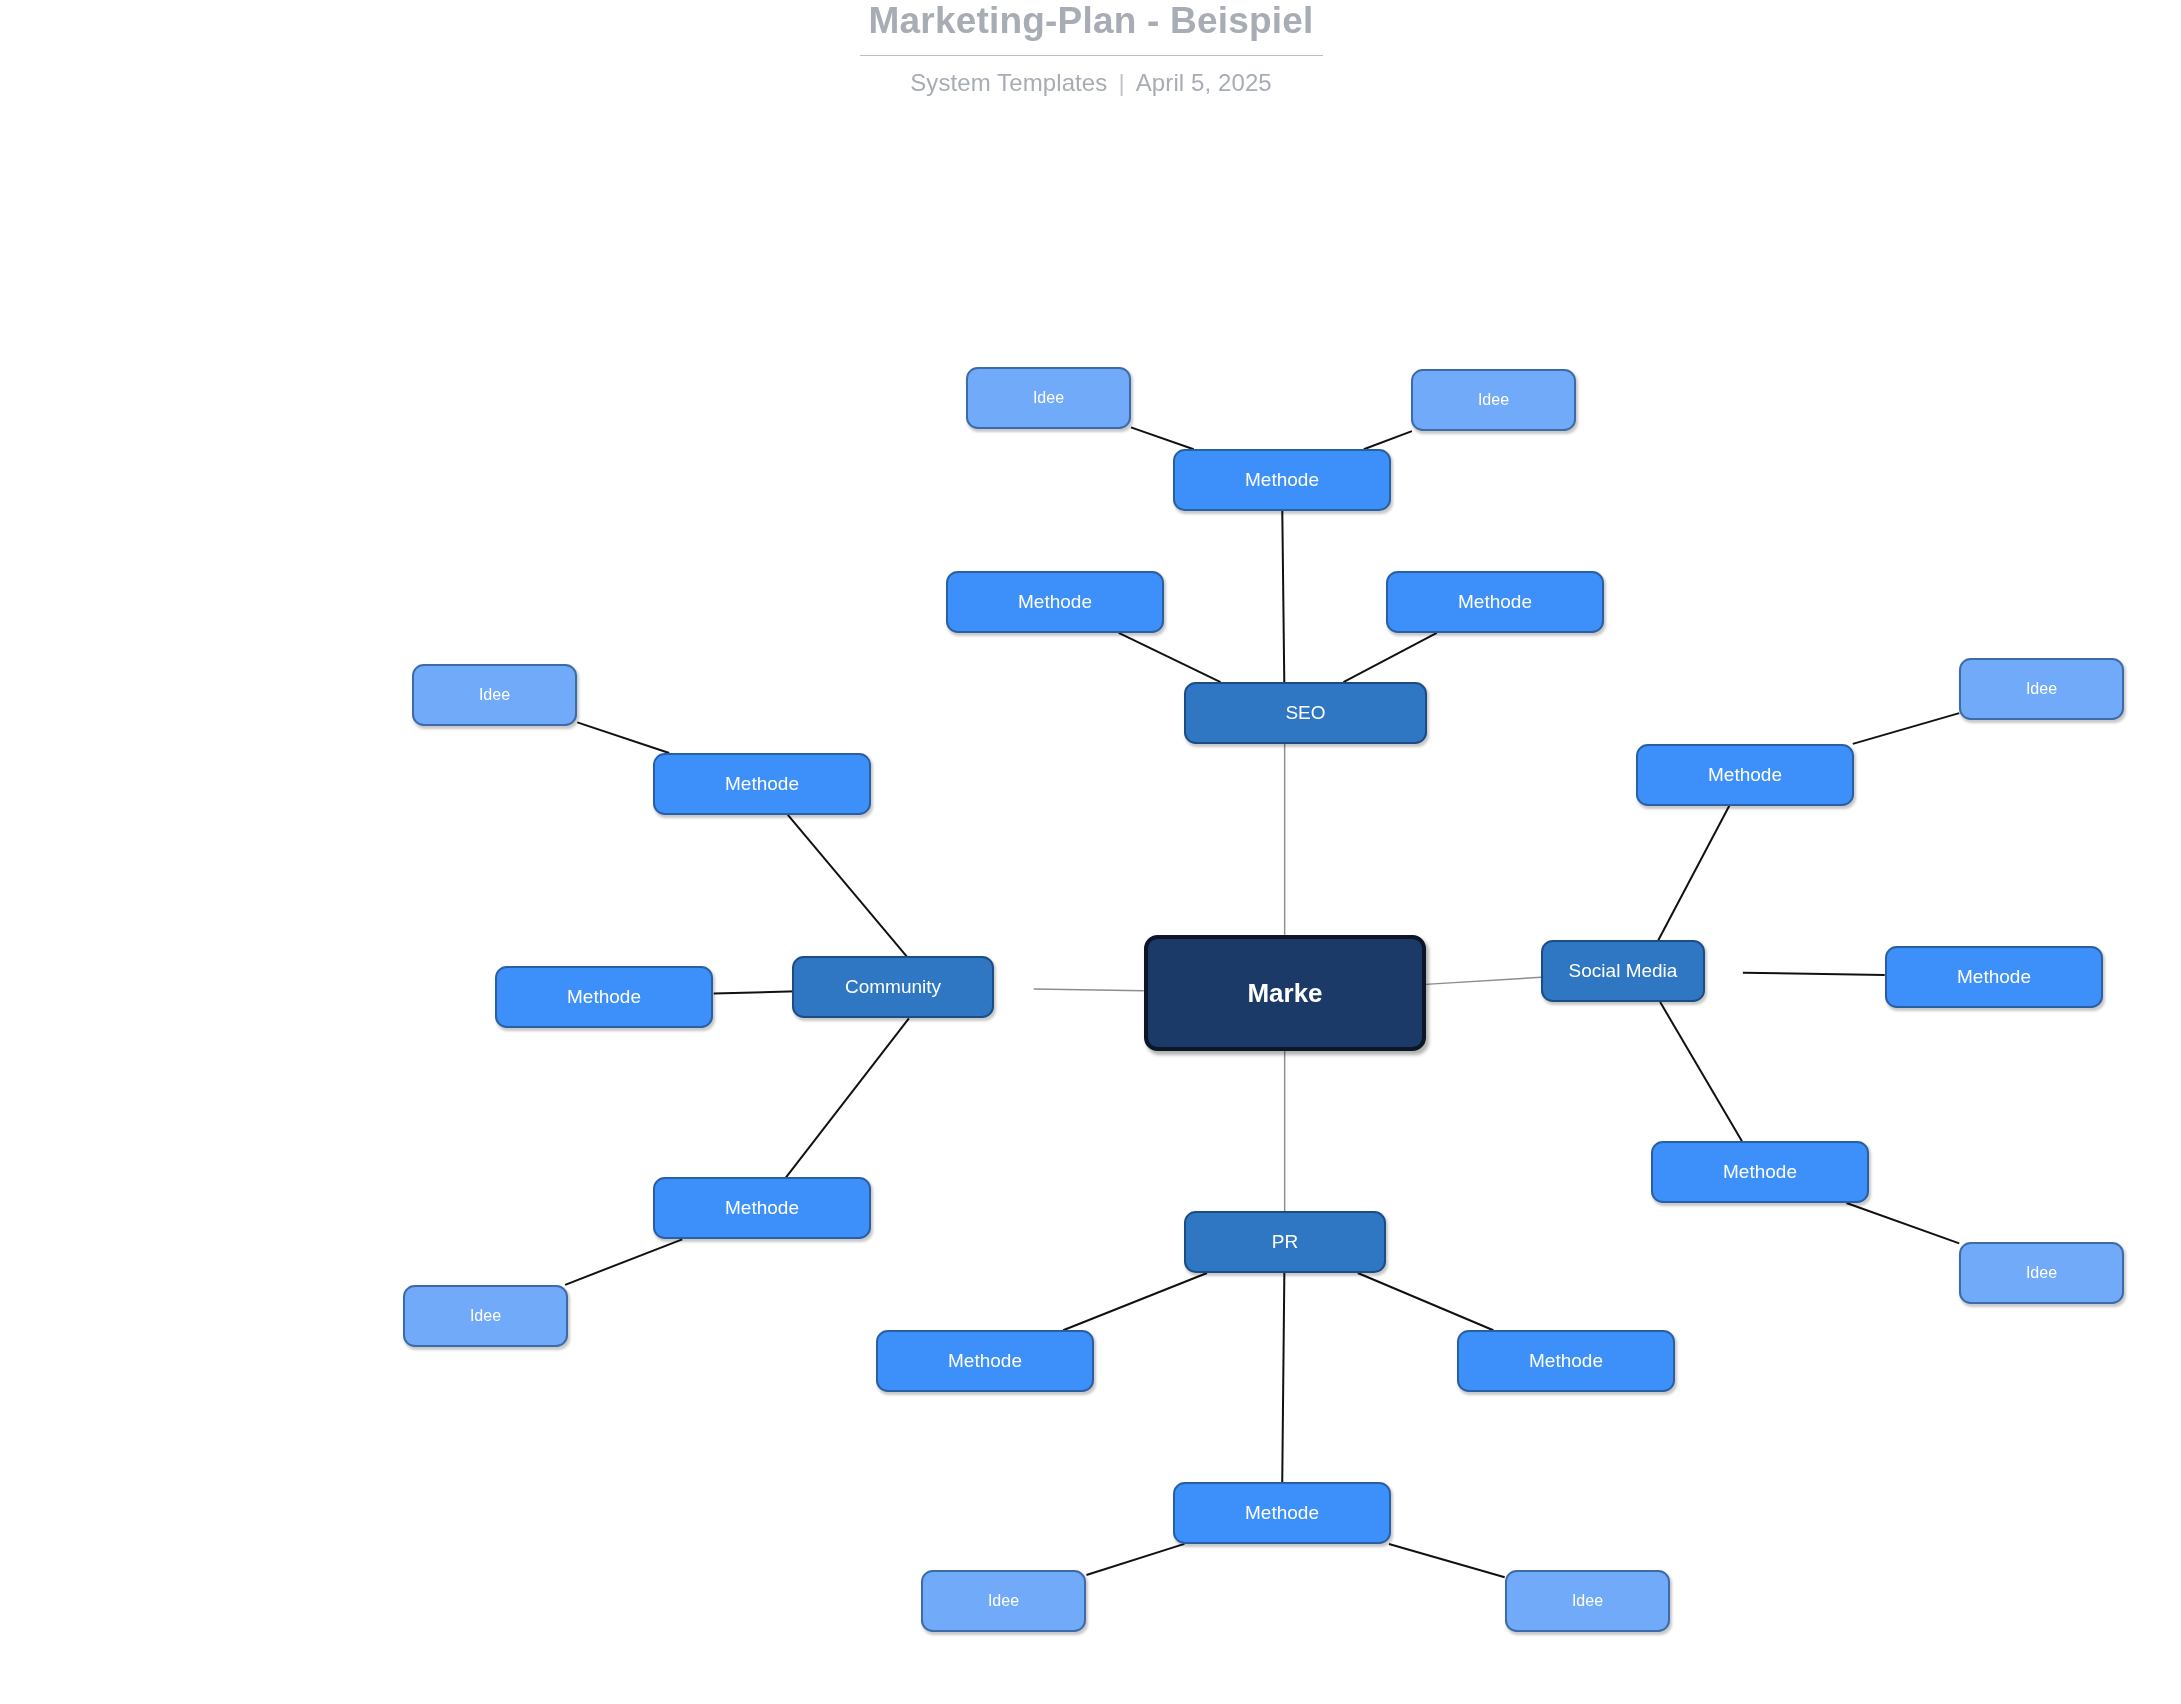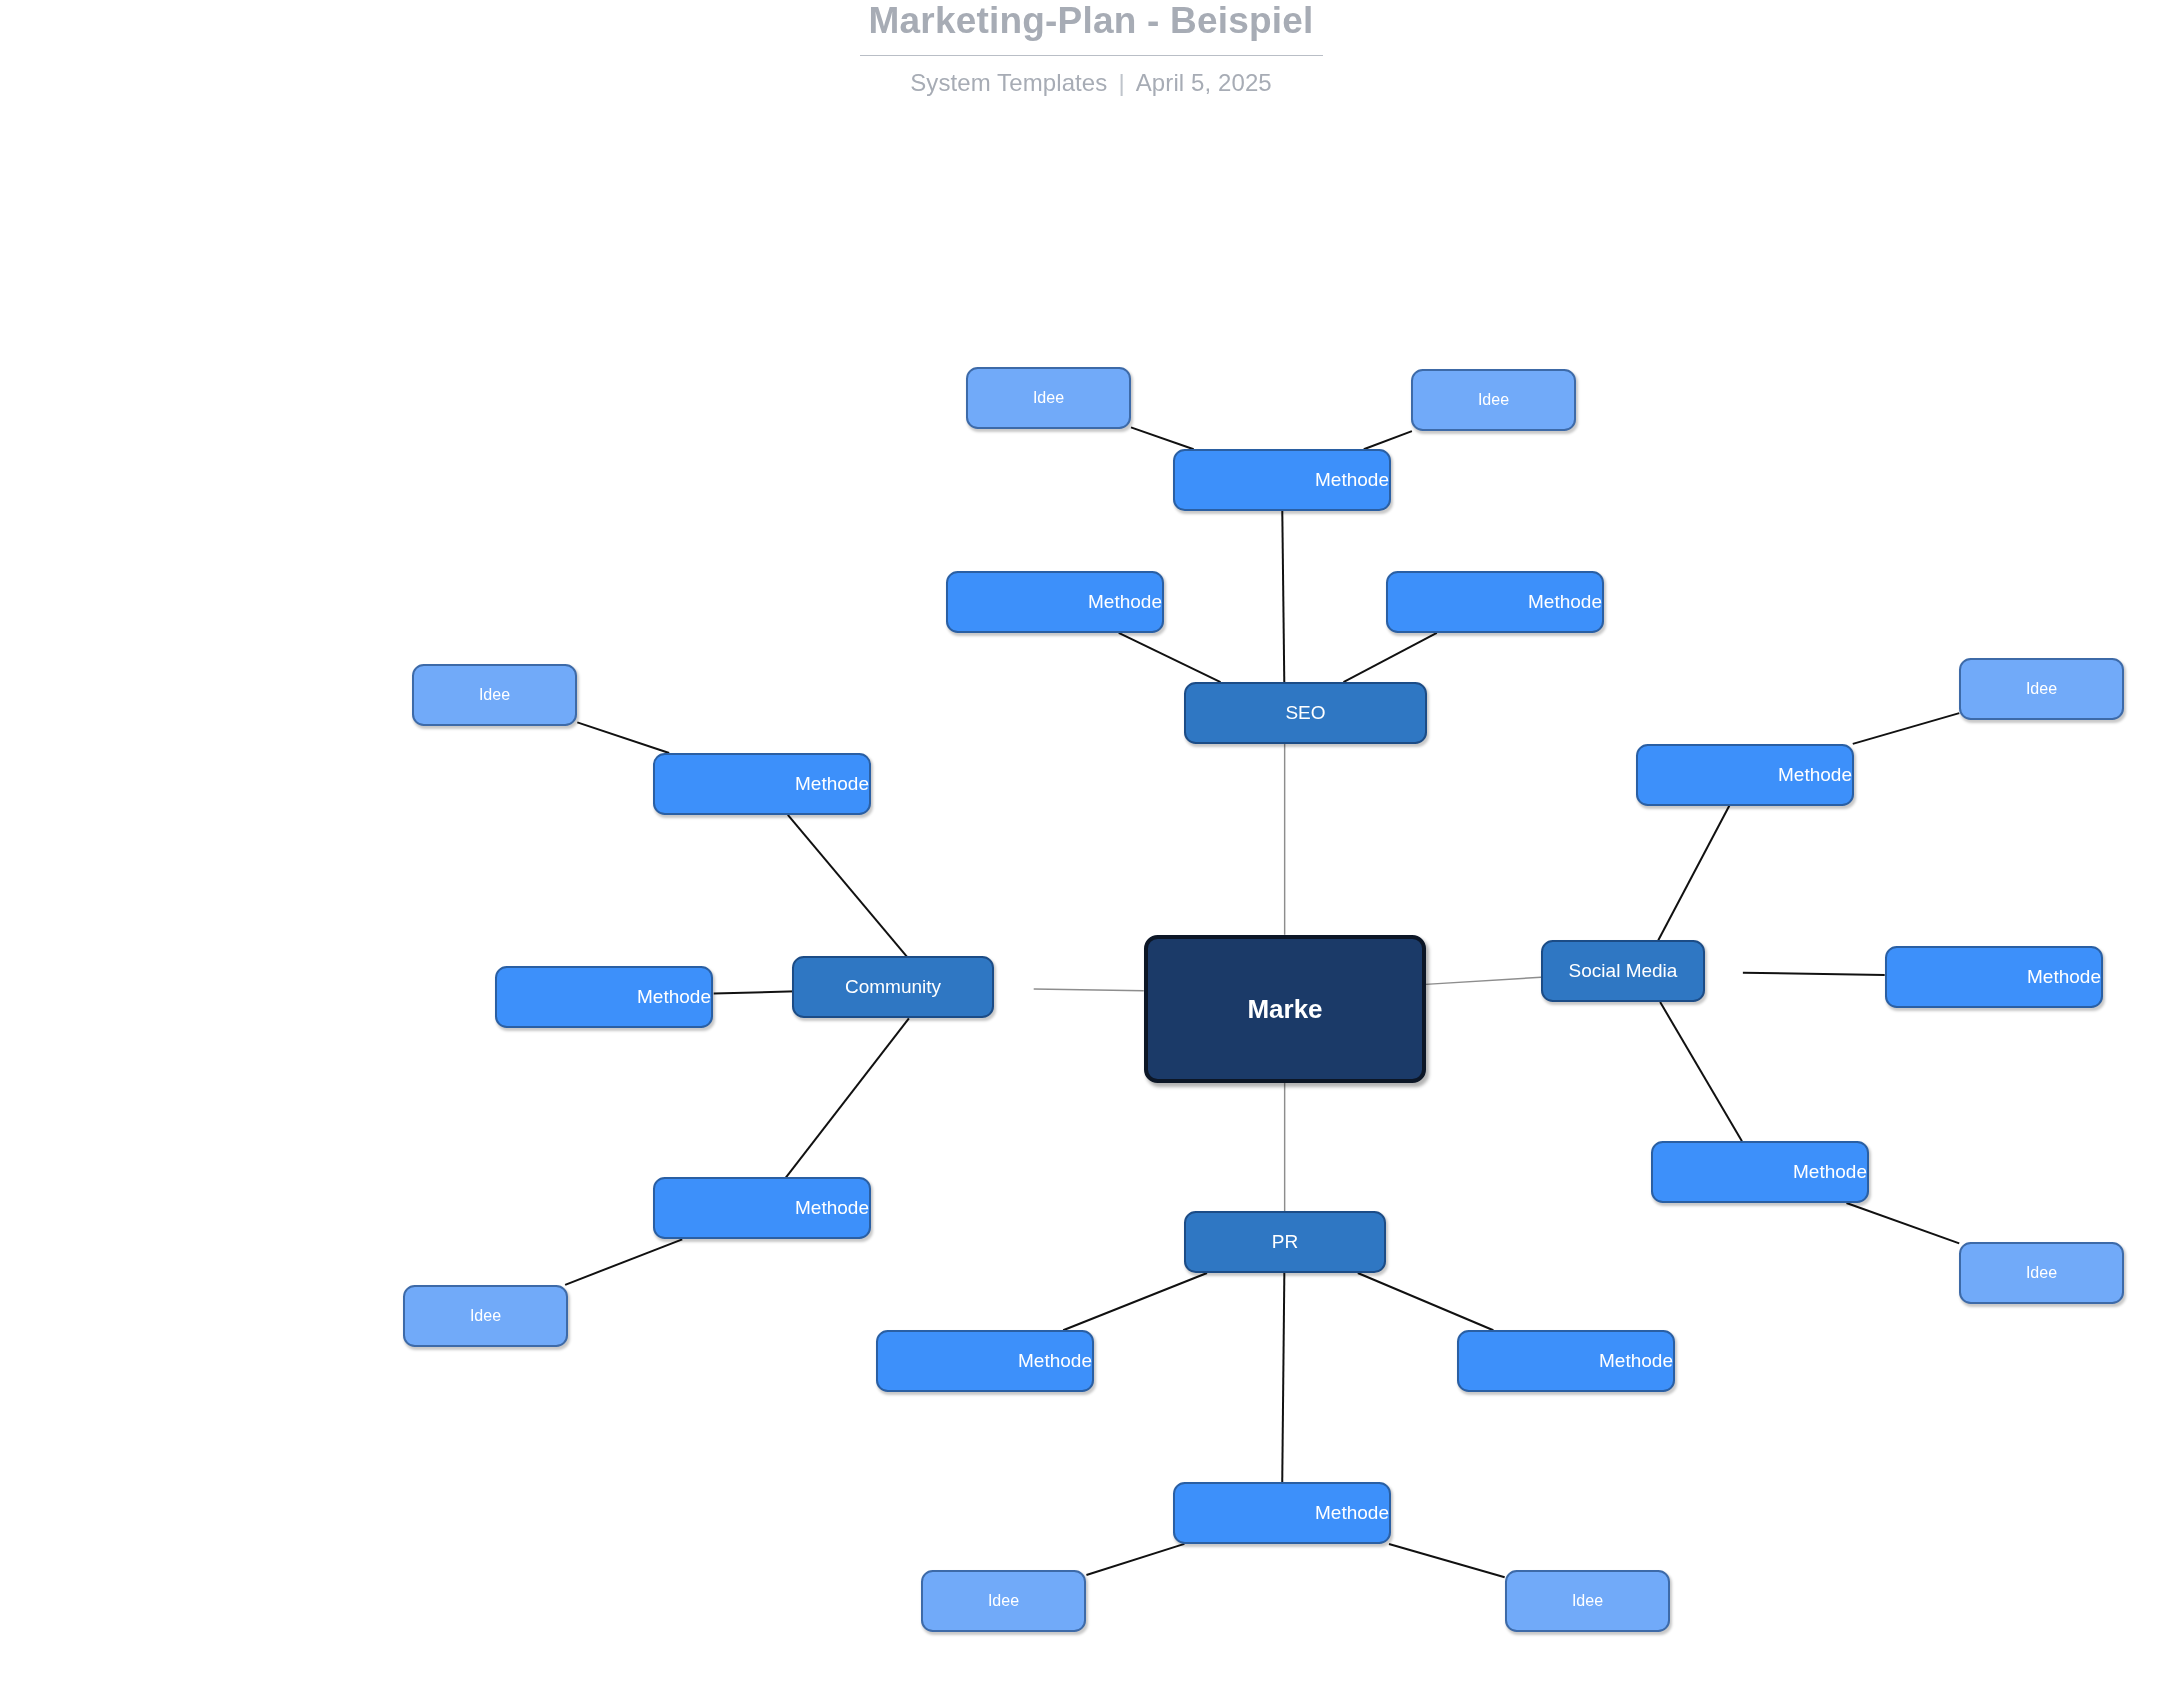--- a/index.html
+++ b/index.html
@@ -87,21 +87,20 @@
     background: #2f77c3;
     border: 2.7px solid #1c4c86;
     font-size: 19px;
     box-shadow: 1.8px 2.7px 2.7px rgba(0,0,0,0.22);
   }
   .node.method {
     background: #3d90fa;
     border: 2.7px solid #2a5fa3;
     font-size: 19px;
     box-shadow: 1.8px 2.7px 2.7px rgba(0,0,0,0.22);
-    justify-content: flex-end;
   }
   .node.idea {
     background: #71aaf9;
     border: 2.7px solid #3d6aa8;
     font-size: 16px;
     box-shadow: 1.8px 2.7px 2.7px rgba(0,0,0,0.22);
   }
 </style>
 </head>
 <body>
@@ -134,21 +133,21 @@
       <line x1="1826" y1="1102" x2="1916" y2="1255" stroke="#111111" stroke-width="2.2"></line>
       <line x1="2037.9148936170213" y1="818" x2="2155" y2="784.239263803681" stroke="#111111" stroke-width="2.2"></line>
       <line x1="2030.954954954955" y1="1323" x2="2155" y2="1367.4161290322581" stroke="#111111" stroke-width="2.2"></line>
       <line x1="1327.6106870229007" y1="1400" x2="1169.3893129770993" y2="1463" stroke="#111111" stroke-width="2.2"></line>
       <line x1="1493.4580152671756" y1="1400" x2="1642.5419847328244" y2="1463" stroke="#111111" stroke-width="2.2"></line>
       <line x1="1412.6577181208054" y1="1400" x2="1410.3422818791946" y2="1630" stroke="#111111" stroke-width="2.2"></line>
       <line x1="1302.7422680412371" y1="1698" x2="1195" y2="1732.1535947712418" stroke="#111111" stroke-width="2.2"></line>
       <line x1="1527.7731958762886" y1="1698" x2="1655" y2="1734.7291666666667" stroke="#111111" stroke-width="2.2"></line>
     </svg>
   <div id="nodes-layer">
-      <div class="node central" style="left: 1144px; top: 935px; width: 282px; height: 148px;">
+      <div class="node central" style="left: 1144px; top: 935px; width: 282px; height: 116px;">
         <span>Marke</span>
       </div>
       <div class="node branch" style="left: 1184px; top: 682px; width: 243px; height: 62px;">
         <span>SEO</span>
       </div>
       <div class="node branch" style="left: 792px; top: 956px; width: 202px; height: 62px;">
         <span>Community</span>
       </div>
       <div class="node branch" style="left: 1541px; top: 940px; width: 164px; height: 62px;">
         <span>Social Media</span>

